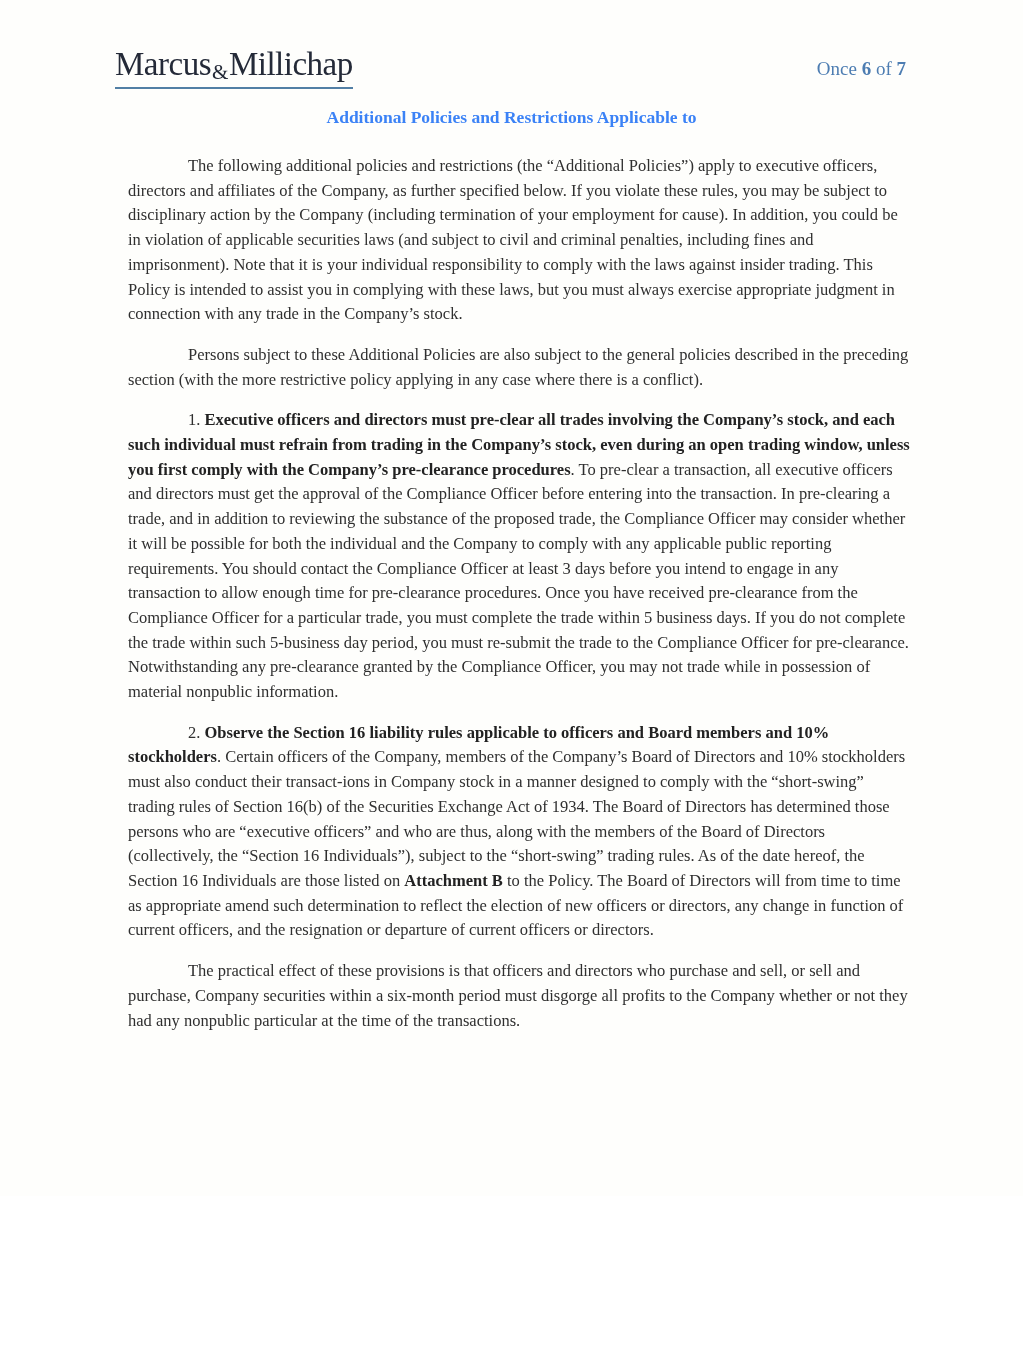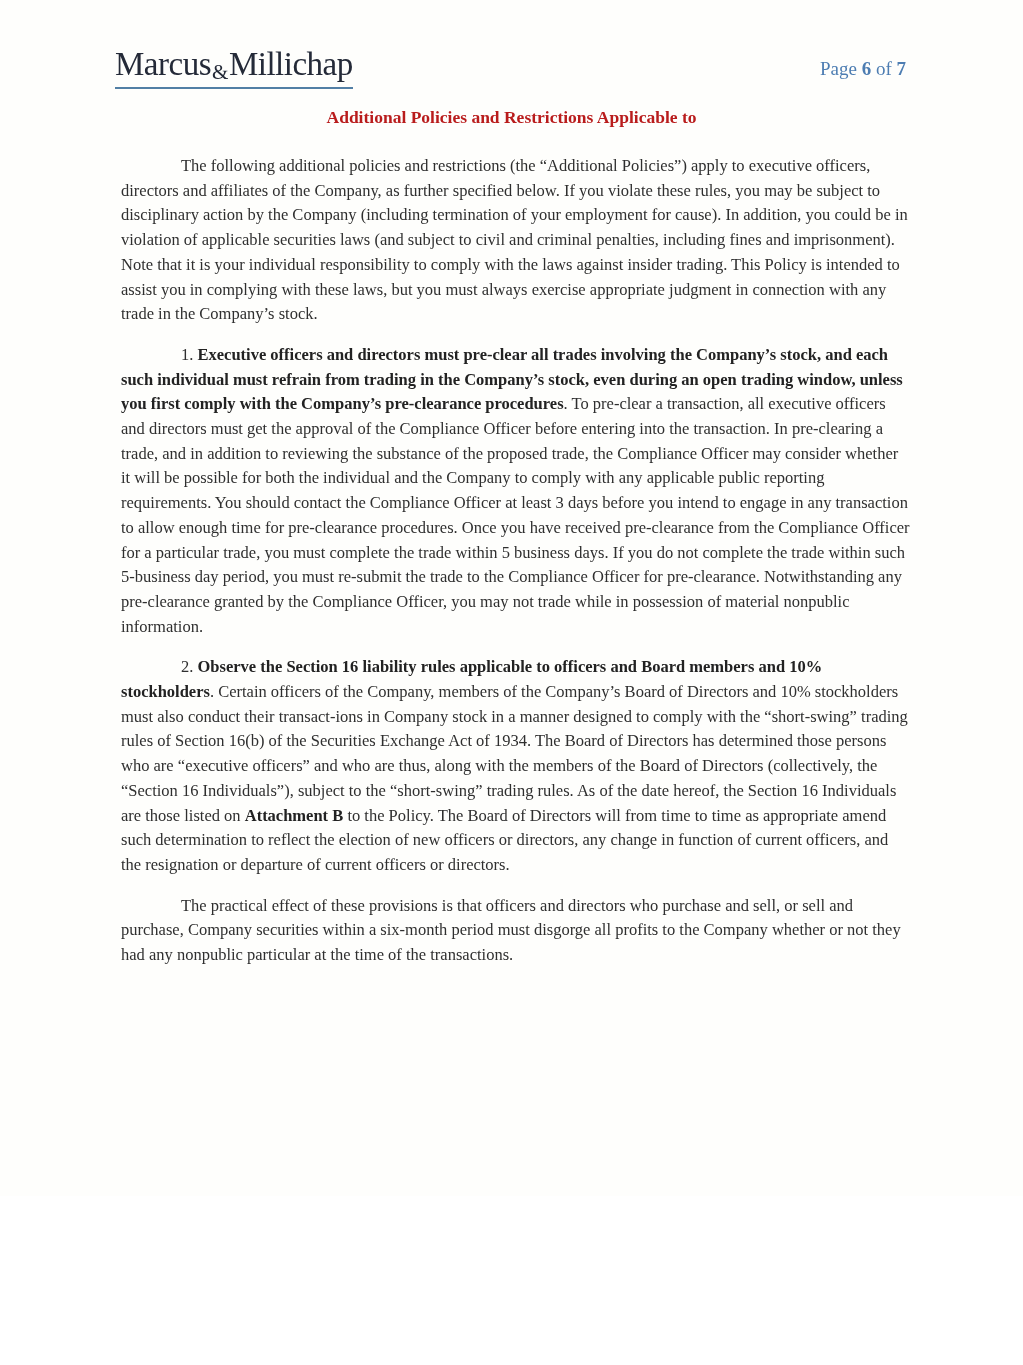--- a/index.html
+++ b/index.html
@@ -51,26 +51,27 @@
     white-space: pre;
   }
   .page-indicator b { font-weight: bold; }
   
   .doc-title {
     margin: 16px 0 0 0;
     text-align: center;
     font-size: 17.5px;
     font-weight: bold;
     line-height: 25px;
-    color: #b91c1c;
+    color: #3b82f6;
   }
   .doc-title .title-line { display: block; }
   
   .body {
     padding: 24px 112px 0 121px;
+    margin-left: 7px;
   }
   .body p {
     margin: 0 0 16px 0;
     font-size: 16.5px;
     line-height: 24.7px;
     text-indent: 60px;
     text-align: left;
   }
   .body p strong { font-weight: bold; color: #222; }
   
@@ -87,31 +88,32 @@
 
 <div class="page">
 
   <header class="header">
     <div class="logo">
       <div class="logo-text">
         <span>Marcus</span><span class="logo-amp">&amp;</span><span>Millichap</span>
       </div>
       <div class="logo-underline"></div>
     </div>
-    <div class="page-indicator"><span>Page </span><b>6</b><span> of </span><b>7</b></div>
+    <div class="page-indicator"><span>Once </span><b>6</b><span> of </span><b>7</b></div>
   </header>
 
   <h1 class="doc-title">
     <span class="title-line">Additional Policies and Restrictions Applicable to</span>
   </h1>
 
   <main class="body">
 
     <p>The following additional policies and restrictions (the “Additional Policies”) apply to executive officers, directors and affiliates of the Company, as further specified below. If you violate these rules, you may be subject to disciplinary action by the Company (including termination of your employment for cause). In addition, you could be in violation of applicable securities laws (and subject to civil and criminal penalties, including fines and imprisonment). Note that it is your individual responsibility to comply with the laws against insider trading. This Policy is intended to assist you in complying with these laws, but you must always exercise appropriate judgment in connection with any trade in the Company’s stock.</p>
 
+    <p>Persons subject to these Additional Policies are also subject to the general policies described in the preceding section (with the more restrictive policy applying in any case where there is a conflict).</p>
 
 
     <p><span>1. </span><strong>Executive officers and directors must pre-clear all trades involving the Company’s stock, and each such individual must refrain from trading in the Company’s stock, even during an open trading window, unless you first comply with the Company’s pre-clearance procedures</strong><span>. To pre-clear a transaction, all executive officers and directors must get the approval of the Compliance Officer before entering into the transaction. In pre-clearing a trade, and in addition to reviewing the substance of the proposed trade, the Compliance Officer may consider whether it will be possible for both the individual and the Company to comply with any applicable public reporting requirements. You should contact the Compliance Officer at least 3 days before you intend to engage in any transaction to allow enough time for pre-clearance procedures. Once you have received pre-clearance from the Compliance Officer for a particular trade, you must complete the trade within 5 business days. If you do not complete the trade within such 5-business day period, you must re-submit the trade to the Compliance Officer for pre-clearance. Notwithstanding any pre-clearance granted by the Compliance Officer, you may not trade while in possession of material nonpublic information.</span></p>
 
     <p><span>2. </span><strong>Observe the Section 16 liability rules applicable to officers and Board members and 10% stockholders</strong><span>. Certain officers of the Company, members of the Company’s Board of Directors and 10% stockholders must also conduct their transact-ions in Company stock in a manner designed to comply with the “short-swing” trading rules of Section 16(b) of the Securities Exchange Act of 1934. The Board of Directors has determined those persons who are “executive officers” and who are thus, along with the members of the Board of Directors (collectively, the “Section 16 Individuals”), subject to the “short-swing” trading rules. As of the date hereof, the Section 16 Individuals are those listed on </span><strong>Attachment B</strong><span> to the Policy. The Board of Directors will from time to time as appropriate amend such determination to reflect the election of new officers or directors, any change in function of current officers, and the resignation or departure of current officers or directors.</span></p>
 
     <p>The practical effect of these provisions is that officers and directors who purchase and sell, or sell and purchase, Company securities within a six-month period must disgorge all profits to the Company whether or not they had any nonpublic particular at the time of the transactions.</p>
 
   </main>
 

